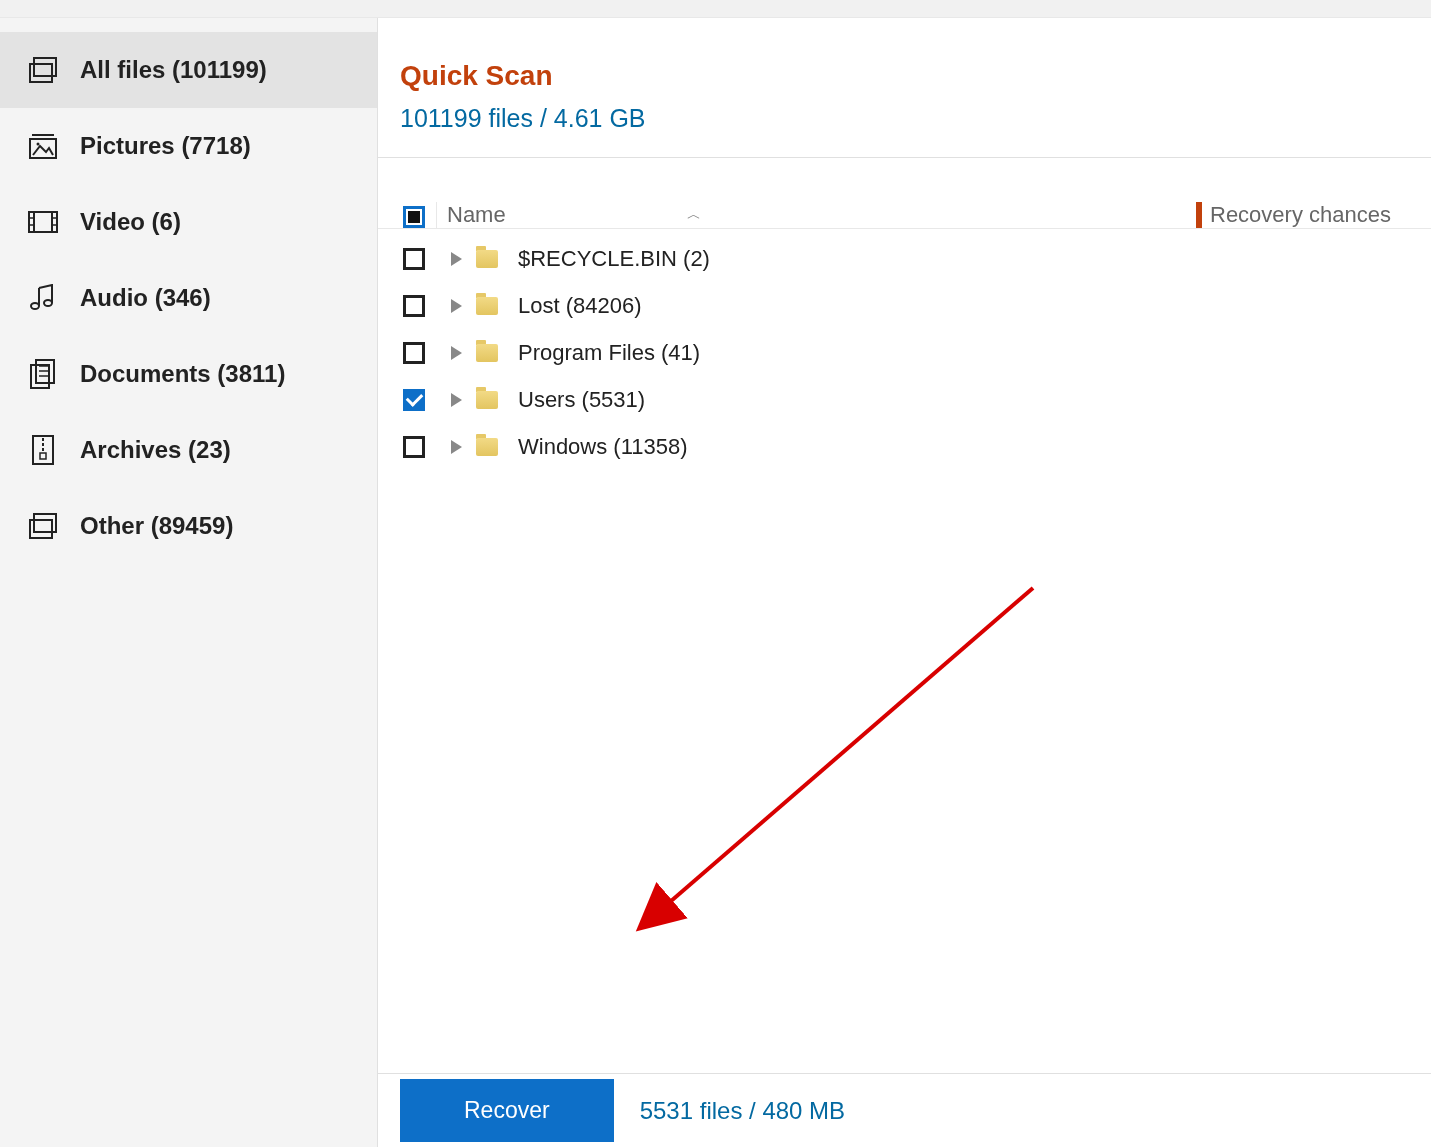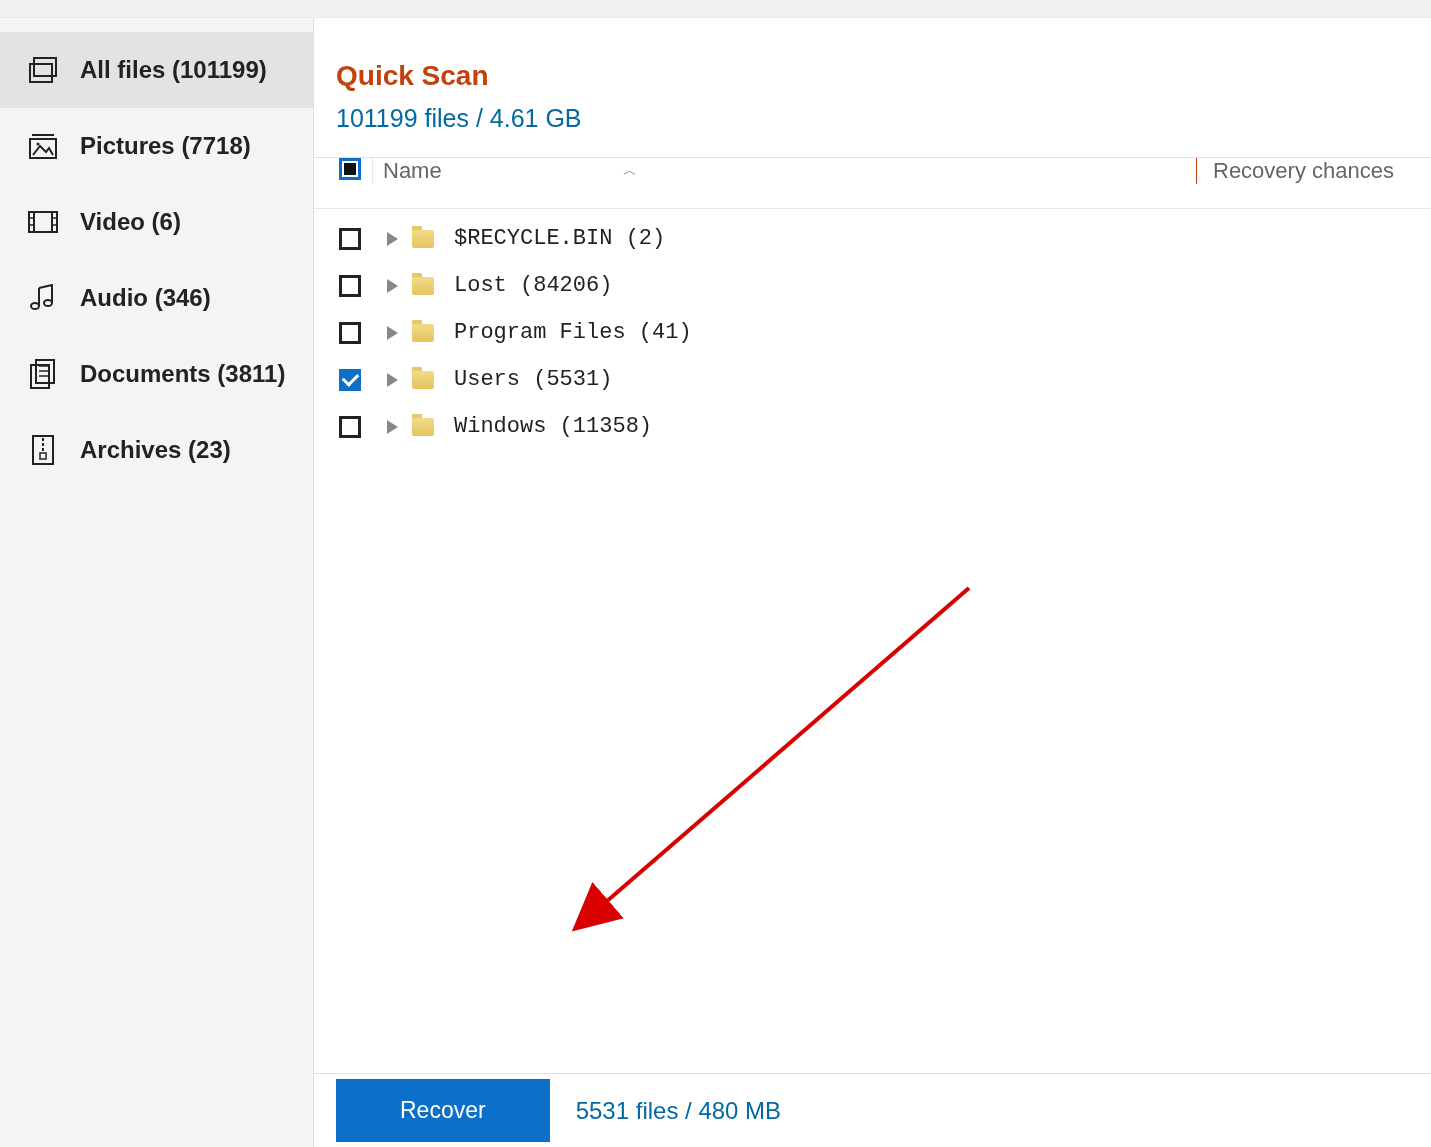--- a/index.html
+++ b/index.html
@@ -14,21 +14,21 @@
     .topbar {
       height: 18px;
       background: #f1f1f1;
       border-bottom: 1px solid #e8e8e8;
     }
     .container {
       display: flex;
       height: calc(100% - 18px);
     }
     .sidebar {
-      width: 314px;
+      width: 378px;
       background: #f4f4f4;
       border-right: 1px solid #e0e0e0;
       padding-top: 14px;
     }
     .sidebar-item {
       display: flex;
       align-items: center;
       height: 76px;
       padding-left: 28px;
       cursor: pointer;
@@ -63,39 +63,39 @@
       color: #c2410c;
       margin-bottom: 12px;
     }
     .main-subtitle {
       font-size: 25px;
       color: #0369a1;
       font-weight: 400;
     }
     .table-header {
       display: flex;
-      align-items: flex-start;
-      height: 52px;
+      align-items: flex-end;
+      height: 72px;
       border-top: 1px solid #e0e0e0;
       border-bottom: 1px solid #e8e8e8;
       padding-left: 14px;
       font-size: 22px;
       color: #666;
     }
     .th-check { width: 44px; display:flex; align-items:center; justify-content:center; }
     .th-name { flex: 1; padding-left: 0; border-left: 1px solid #e8e8e8; padding-left: 10px; display:flex; align-items:center; position: relative;}
-    .th-rec  { width: 235px; border-left: 1px solid #c2410c; padding-left: 16px;}
+    .th-rec  { width: 235px; border-left: 6px solid #c2410c; padding-left: 8px;}
     .sort-caret {
       position: absolute;
       left: 250px;
       top: 4px;
       font-size: 14px;
       color: #888;
     }
-    .rows { padding-top: 6px; font-family: Liberation Mono, monospace; }
+    .rows { padding-top: 6px; }
     .row {
       display: flex;
       align-items: center;
       height: 47px;
       padding-left: 14px;
       font-size: 22px;
       color: #222;
       cursor: pointer;
     }
     .cell-check {
@@ -247,20 +247,29 @@
             <rect x="1" y="1" width="20" height="28" fill="none" stroke="#222" stroke-width="2"></rect>
             <line x1="11" y1="3" x2="11" y2="6" stroke="#222" stroke-width="2"></line>
             <line x1="11" y1="8" x2="11" y2="11" stroke="#222" stroke-width="2"></line>
             <line x1="11" y1="13" x2="11" y2="16" stroke="#222" stroke-width="2"></line>
             <rect x="8" y="18" width="6" height="6" fill="none" stroke="#222" stroke-width="1.5"></rect>
           </svg>
       </span>
       <span>Archives (23)</span>
     </div>
 
+    <div class="sidebar-item">
+      <span class="sidebar-icon">
+        <svg width="28" height="26" viewBox="0 0 28 26">
+            <rect x="1" y="7" width="22" height="18" fill="none" stroke="#222" stroke-width="2"></rect>
+            <rect x="5" y="1" width="22" height="18" fill="none" stroke="#222" stroke-width="2"></rect>
+          </svg>
+      </span>
+      <span>Other (89459)</span>
+    </div>
 
   </nav>
 
   <section class="main">
 
     <div class="main-header">
       <div class="main-title">Quick Scan</div>
       <div class="main-subtitle">101199 files / 4.61 GB</div>
     </div>
 

